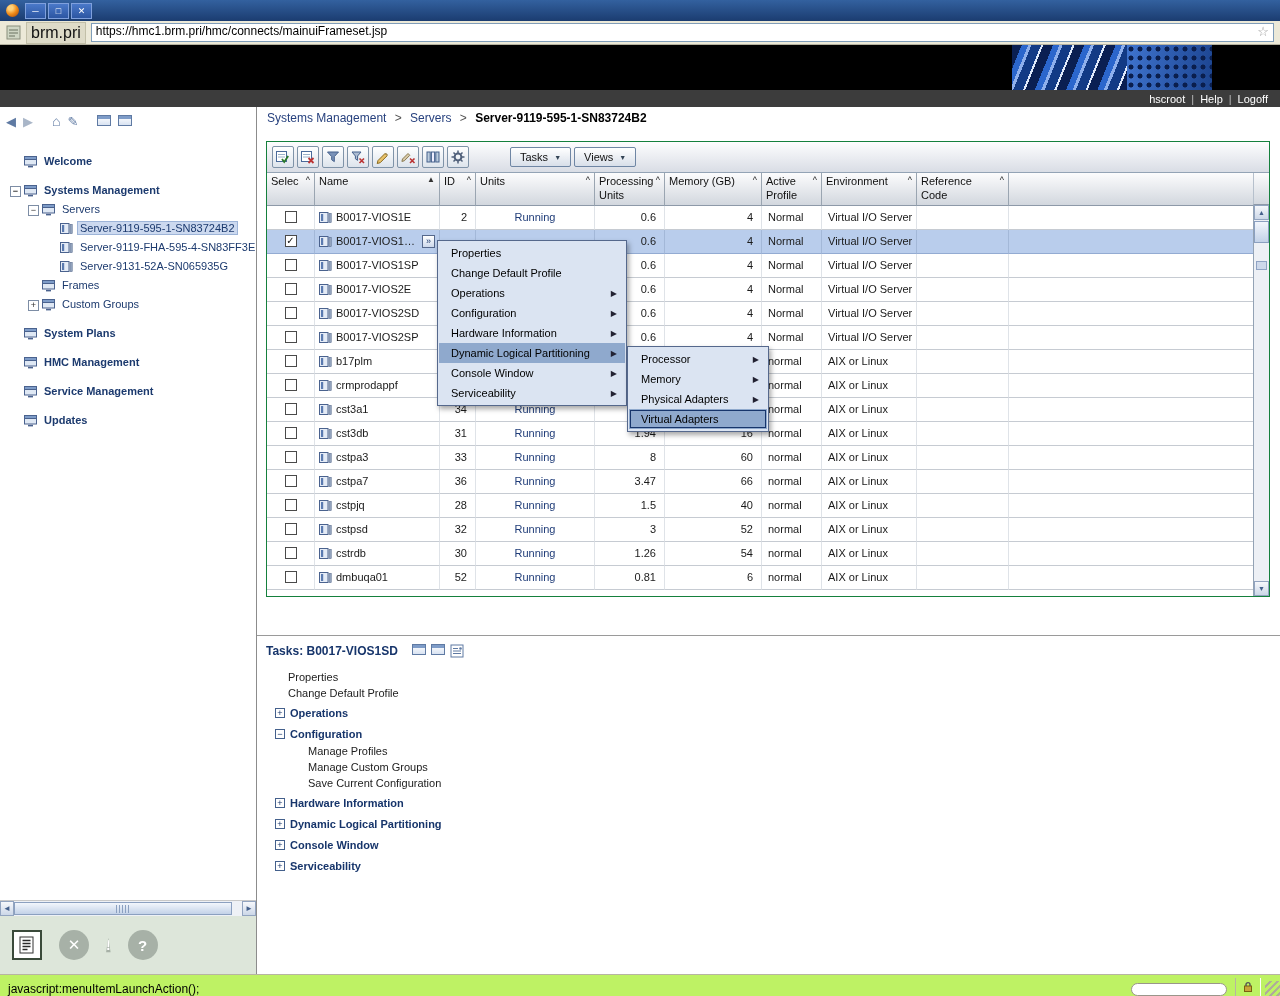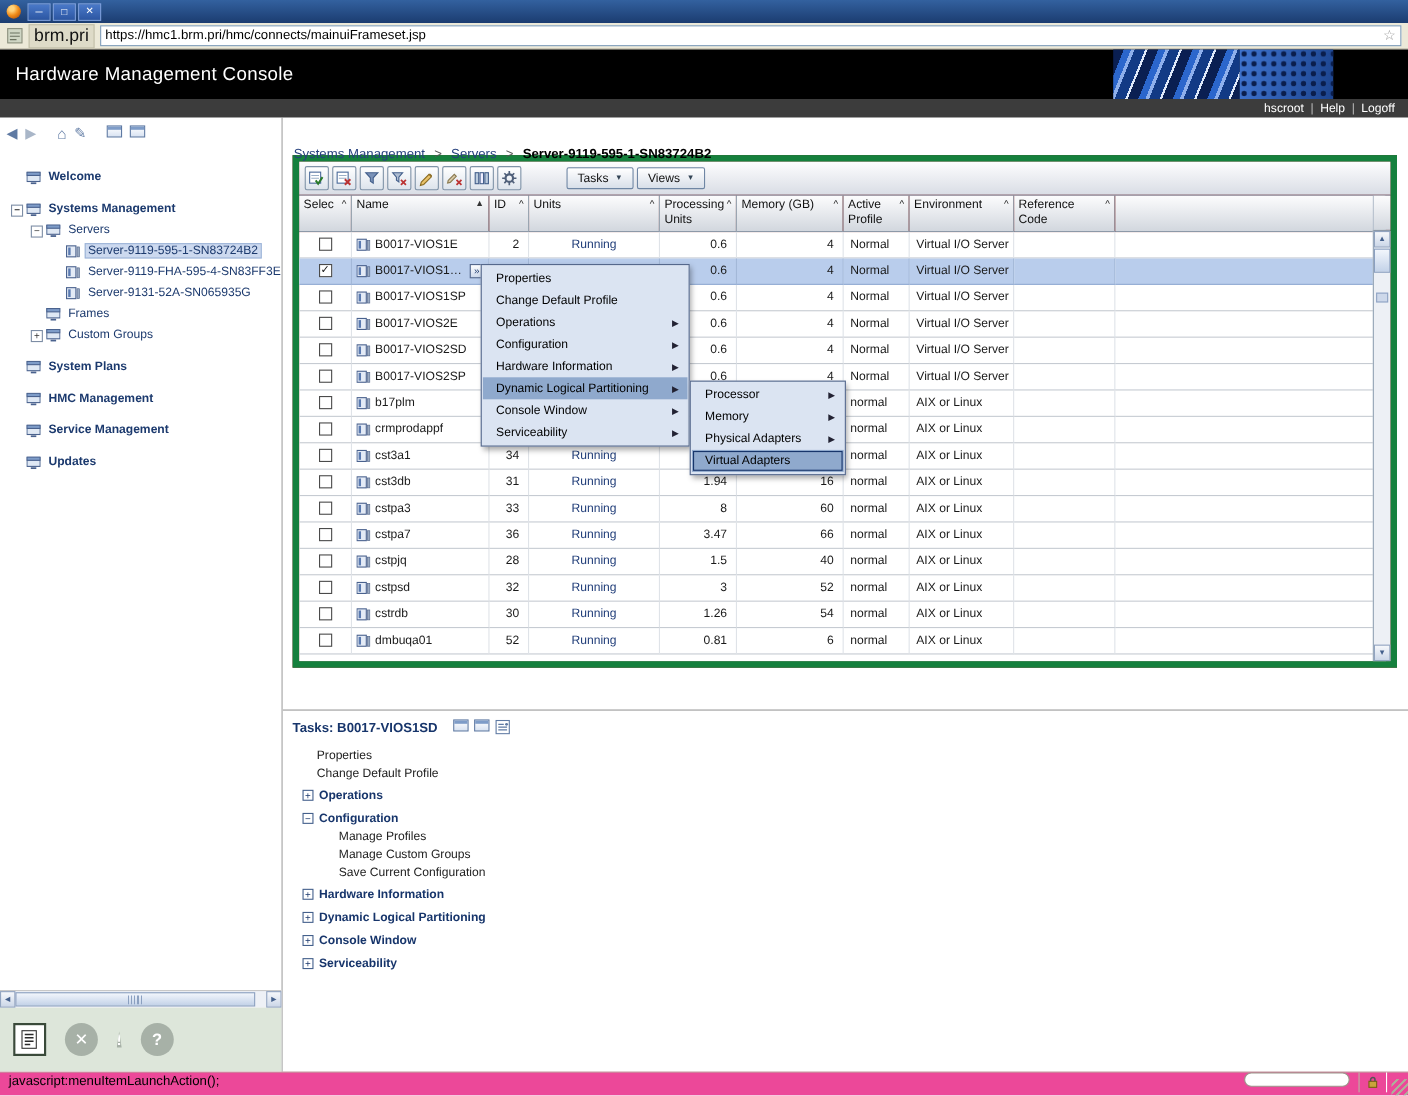--- a/index.html
+++ b/index.html
@@ -65,27 +65,27 @@
   .htrack{flex:1;position:relative}
   .hthumb{position:absolute;left:0;top:1px;bottom:1px;width:218px;background:linear-gradient(#f2f6fc,#c3d2e8);border:1px solid #8ba0c0;display:flex;align-items:center;justify-content:center}
   .hgrip{width:14px;height:8px;background:repeating-linear-gradient(90deg,#8ba0c0 0 1px,transparent 1px 3px)}
   .status-ok{height:21px;background:linear-gradient(#7fbb7f,#3e7d41);border-top:1px solid #2e5c30;color:#fff;font-weight:bold;font-size:11px;line-height:20px;padding-left:8px}
   .alerts{height:58px;background:#dde6da;display:flex;align-items:center;gap:17px;padding-left:12px}
   .al-sq{width:30px;height:30px;background:#fff;border:2px solid #3a4a3a;display:flex;align-items:center;justify-content:center}
   .al-ci{width:30px;height:30px;border-radius:50%;background:#a7b1a7;color:#fff;font-weight:bold;font-size:15px;display:flex;align-items:center;justify-content:center}
   .al-tri{width:34px;height:30px;background:#a7b1a7;clip-path:polygon(50% 4%,2% 96%,98% 96%);color:#fff;font-weight:bold;font-size:14px;text-align:center;line-height:40px}
 
   
-  .breadcrumb{padding:26px 0 0 10px;height:28px;font-size:12px;color:#333;white-space:nowrap}
+  .breadcrumb{padding:4px 0 0 10px;height:28px;font-size:12px;color:#333;white-space:nowrap}
   .crumb-link{color:#27417e;cursor:pointer}
   .crumb-sep{color:#555;margin:0 5px}
   .crumb-cur{font-weight:bold;color:#000}
 
   
-  .table-frame{margin:6px 10px 0 9px;border:6px solid #15803d;background:#7f1d1d}
+  .table-frame{margin:6px 10px 0 9px;border:1px solid #15803d;background:#a3a3a3}
   .toolbar{height:31px;background:linear-gradient(#fdfdfe,#d9dde5);border-bottom:1px solid #93a3b5;display:flex;align-items:center;padding-left:5px;gap:3px}
   .tb-btn{width:22px;height:22px;border:1px solid #7f93a8;border-radius:2px;background:linear-gradient(#fff,#dde4ec);display:flex;align-items:center;justify-content:center}
   .dd-btn{height:20px;padding:0 9px;border:1px solid #6f86a4;border-radius:2px;background:linear-gradient(#fff,#d8dfe9);display:flex;align-items:center;gap:6px;font-size:11px;color:#111}
   .dd-btn .caret{font-size:7px;color:#345}
   .dd-btn.first{margin-left:38px}
 
   
   .grid-area{position:relative;padding-right:4px}
   .cols{display:grid;grid-template-columns:48px 125px 36px 119px 70px 97px 60px 95px 92px 1fr}
   .grid-header .cell{background:linear-gradient(#fcfcfd,#d2d7de);border-right:1px solid #9aa5b1;border-bottom:1px solid #8d99a8;padding:2px 4px;font-size:11px;color:#111;min-height:32px;display:flex;align-items:flex-start;justify-content:space-between;line-height:1.25}
@@ -130,21 +130,21 @@
 
   
   .ctx{position:absolute;left:437px;top:240px;width:190px;background:#dbe4f2;border:1px solid #55688c;box-shadow:2px 3px 5px rgba(0,0,0,.35);padding:2px 1px;z-index:50}
   .ctx.sub{left:627px;top:346px;width:142px}
   .ctx-item{height:20px;display:flex;align-items:center;justify-content:space-between;padding:0 8px 0 12px;font-size:11px;color:#000;cursor:default}
   .ctx-item .arrow{font-size:8px;color:#223}
   .ctx-item.hl{background:#8fa9cd}
   .ctx-item.selbox{background:#8fa9cd;outline:1px solid #17356b;outline-offset:-2px}
 
   
-  .statusbar{height:22px;background:#ec4899;border-top:1px solid #b8b4a2;display:flex;align-items:flex-start;padding-left:8px;font-size:12px;color:#000}
+  .statusbar{height:22px;background:#bef264;border-top:1px solid #b8b4a2;display:flex;align-items:flex-end;padding-left:8px;font-size:12px;color:#000}
   .sb-text{flex:1}
   .sb-progress{width:96px;height:13px;border:1px solid #9a968a;background:#fff;border-radius:7px;overflow:hidden;margin-right:8px}
   .sb-progress-fill{width:100%;height:100%;background:linear-gradient(#a9c6f2,#3f6fc4);border-radius:7px}
   .sb-lock{width:26px;height:18px;border-left:1px solid #b8b4a2;border-right:1px solid #fff;display:flex;align-items:center;justify-content:center;margin-right:4px}
   .sb-grip{width:15px;height:15px;align-self:flex-end;background:repeating-linear-gradient(135deg,transparent 0 3px,#b0ac9a 3px 5px)}
 </style>
 </head>
 <body>
 
 <div class="titlebar">
@@ -164,21 +164,20 @@
       </svg>
   </span>
   <span class="site-label">brm.pri</span>
   <span class="url-wrap">
     <input class="url-input" value="https://hmc1.brm.pri/hmc/connects/mainuiFrameset.jsp" style="">
     <span class="star">☆</span>
   </span>
 </div>
 
 <div class="banner">
-  <span class="banner-title">Hardware Management Console</span>
   <span class="banner-art">
       <span class="art-stripes"></span>
       <span class="art-hex"></span>
     </span>
 </div>
 <div class="linkbar">
   <span>hscroot</span>
   <span class="sep">|</span>
   <a>Help</a>
   <span class="sep">|</span>

